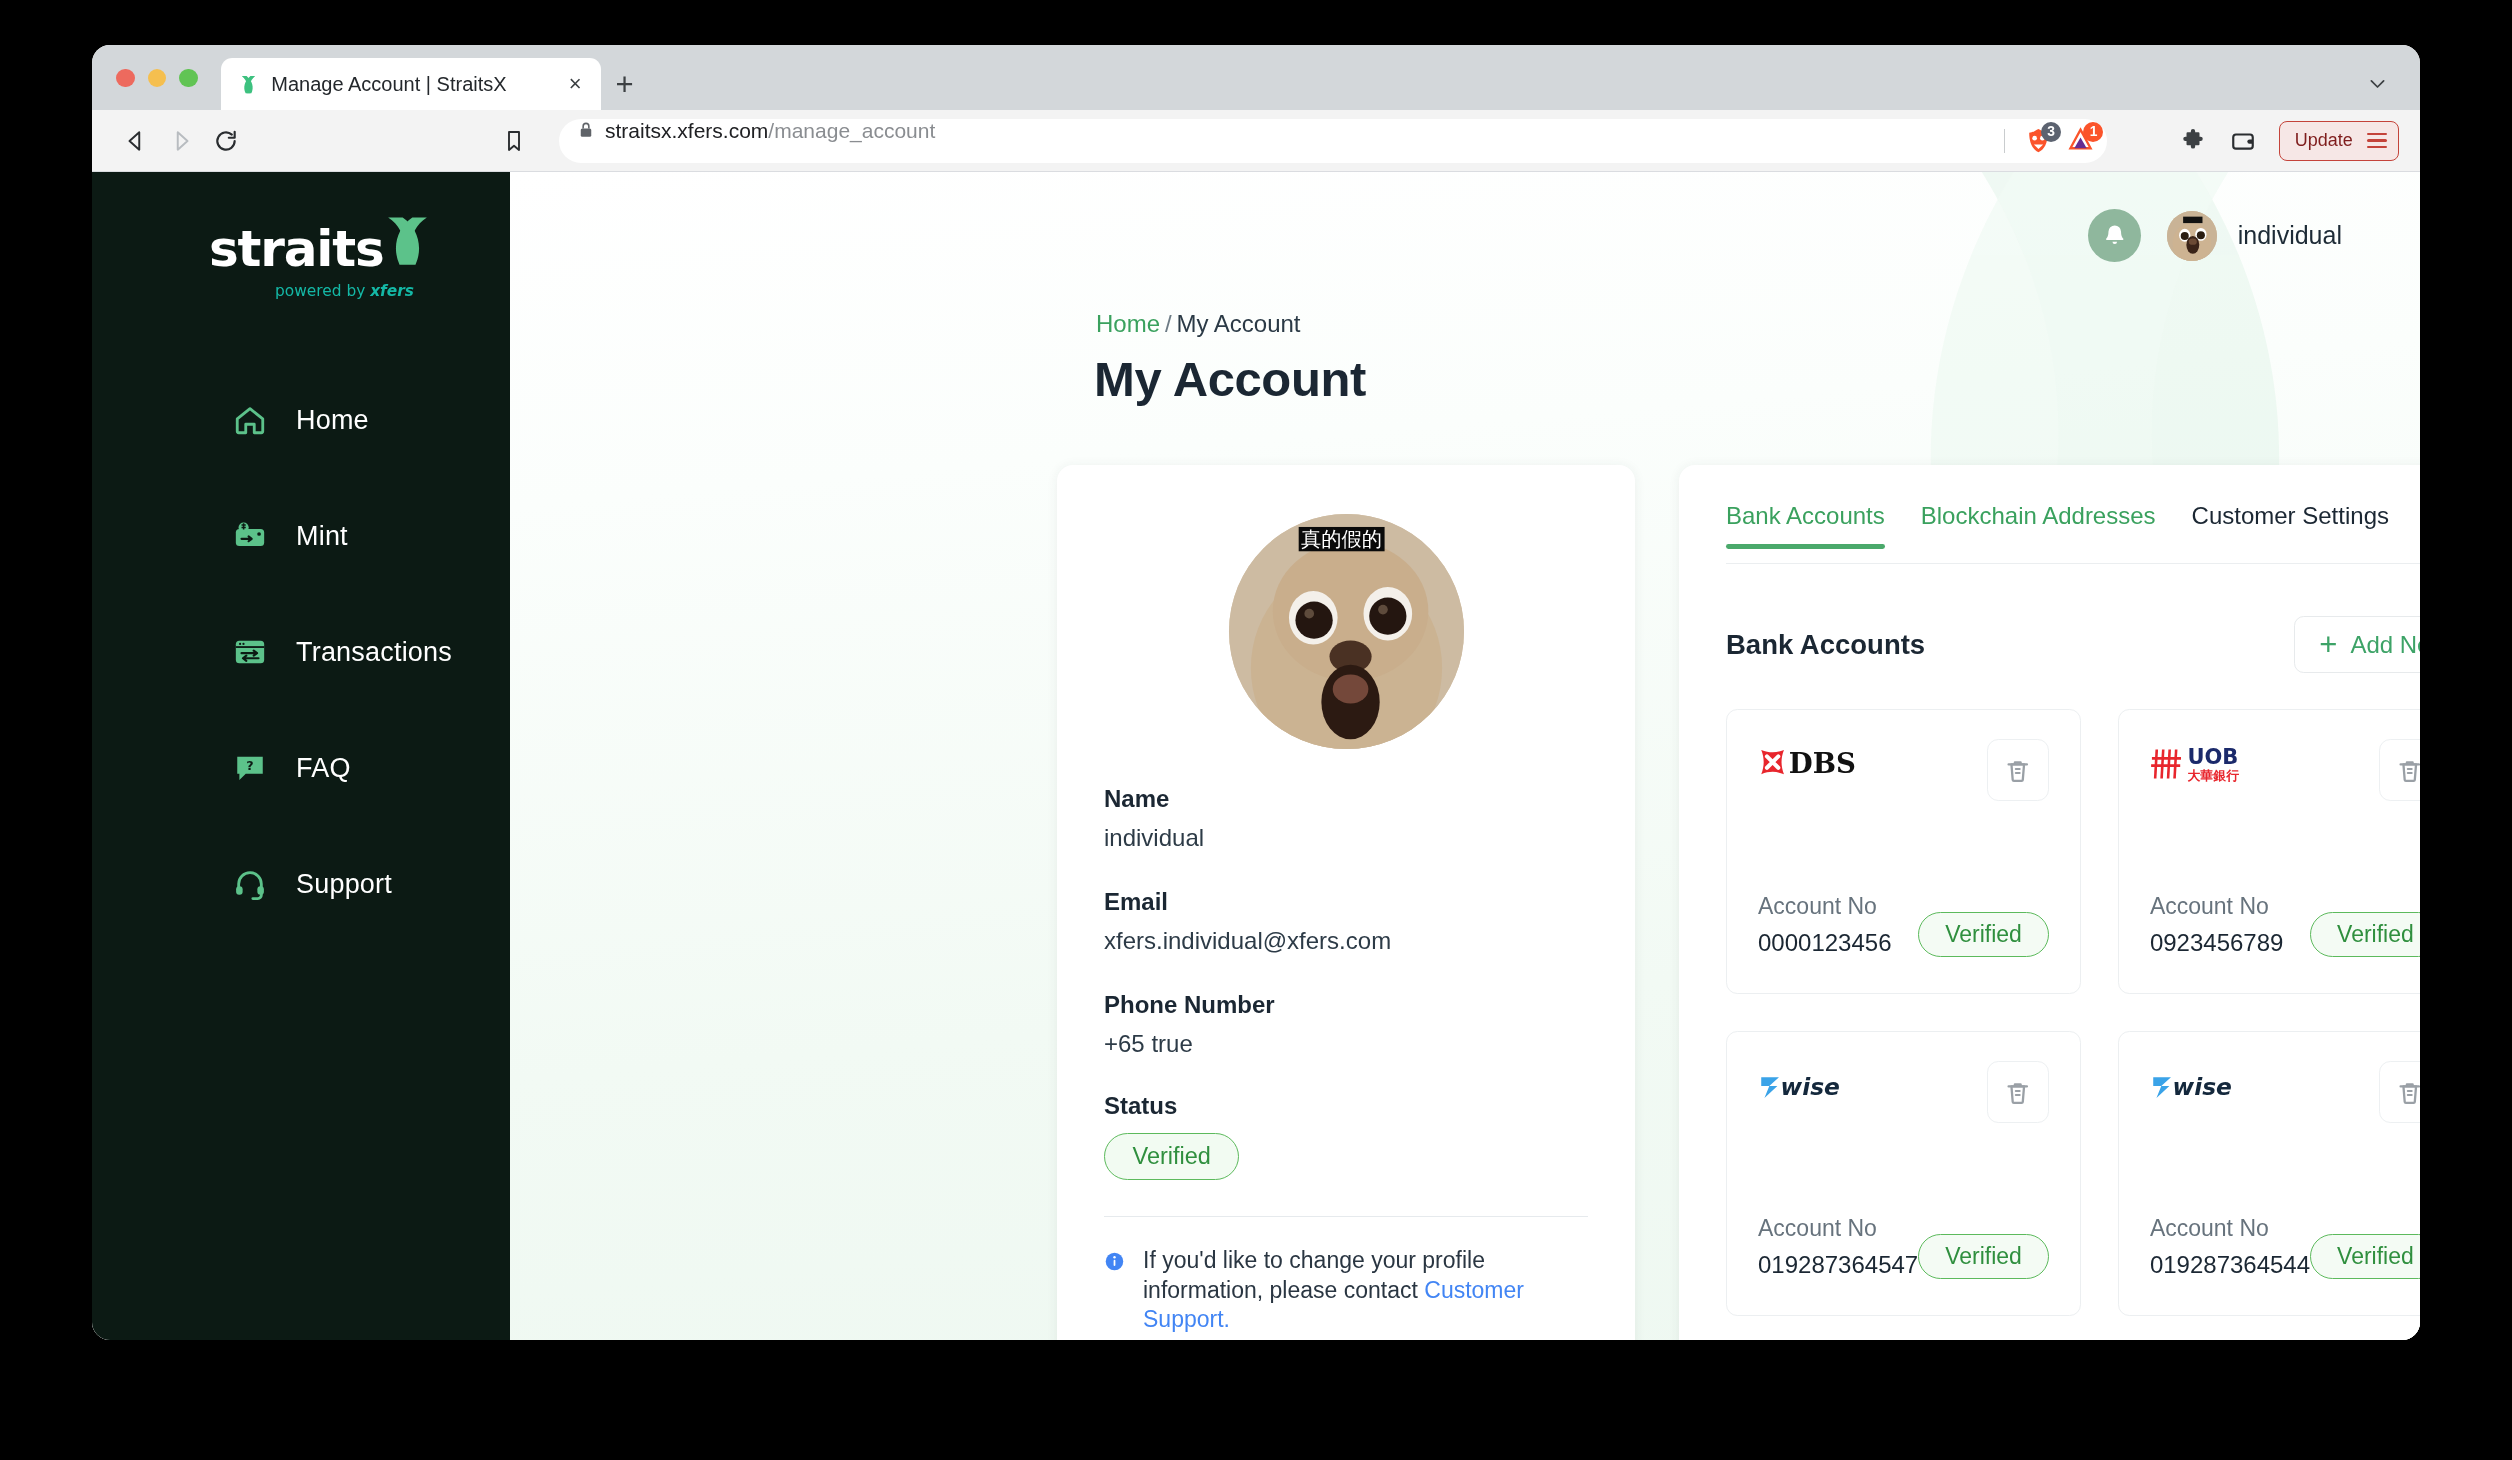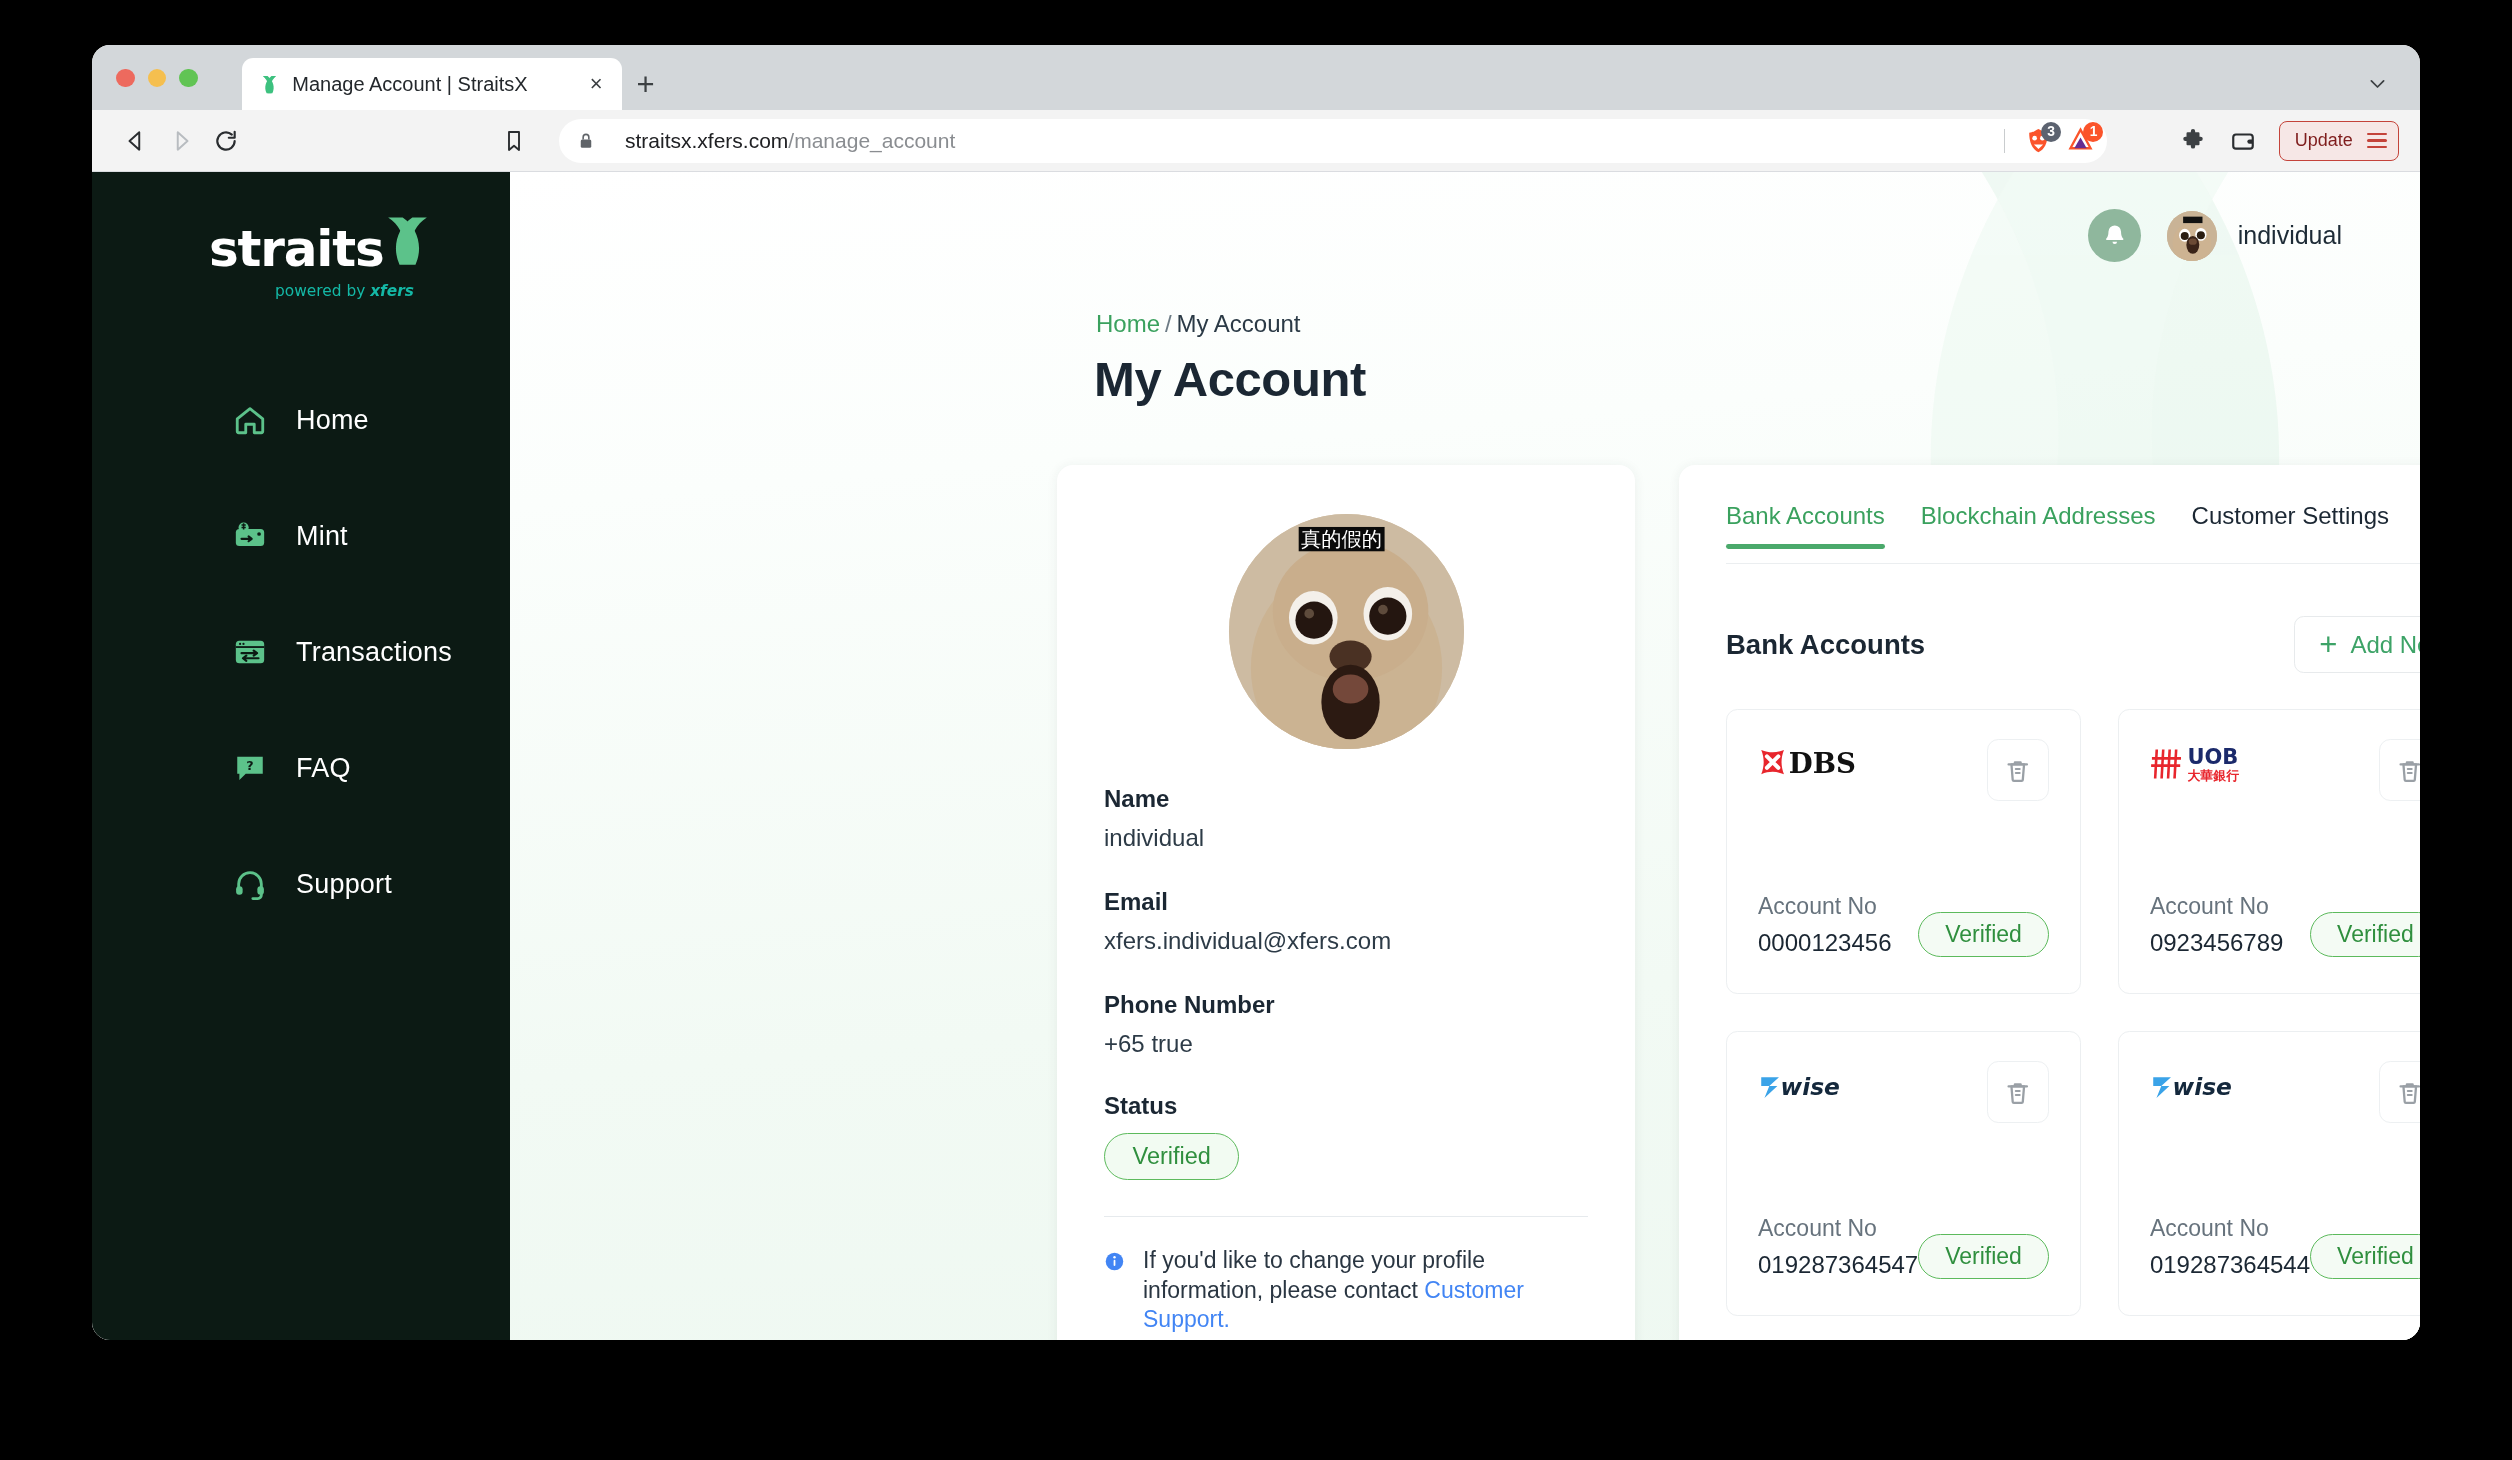--- a/index.html
+++ b/index.html
@@ -21,21 +21,20 @@
     box-shadow: 0 6.5px 32px rgba(0,0,0,.5);
   }
 
   
   .tabstrip {
     height: 65px;
     background: #d3d7da;
     position: relative;
     display: flex;
     align-items: flex-end;
-    padding-left: 21px;
   }
   .traffic {
     position: absolute;
     left: 24px; top: 23.5px;
     display: flex; gap: 13px;
   }
   .dot { width: 18.6px; height: 18.6px; border-radius: 50%; }
   .dot.red { background: #ed6a5e; }
   .dot.yellow { background: #f5bf4f; }
   .dot.green { background: #61c454; }
@@ -83,23 +82,23 @@
     width: 45px; height: 45px;
     display: flex; align-items: center; justify-content: center;
     cursor: pointer;
   }
   .omnibox {
     flex: 1;
     margin: 0 8px 0 23px;
     height: 44px;
     background: #fff;
     border-radius: 22px;
-    display: flex; align-items: center;
+    display: flex; 
     padding: 0 18px;
-    gap: 30px;
+    gap: 10px;
     position: relative;
   }
   .lock-icon { width: 18px; height: 21px; flex: 0 0 18px; }
   .url { font-size: 21px; color: #202124; white-space: nowrap; }
   .url .dim { color: #8a8d91; }
   .omni-right {
     position: absolute; right: 11.3px; top: 0;
     height: 44px; display: flex; align-items: center; gap: 11.3px;
   }
   .omni-sep { width: 0.8px; height: 24px; background: #c9ccce; margin-right: 6.5px;}

